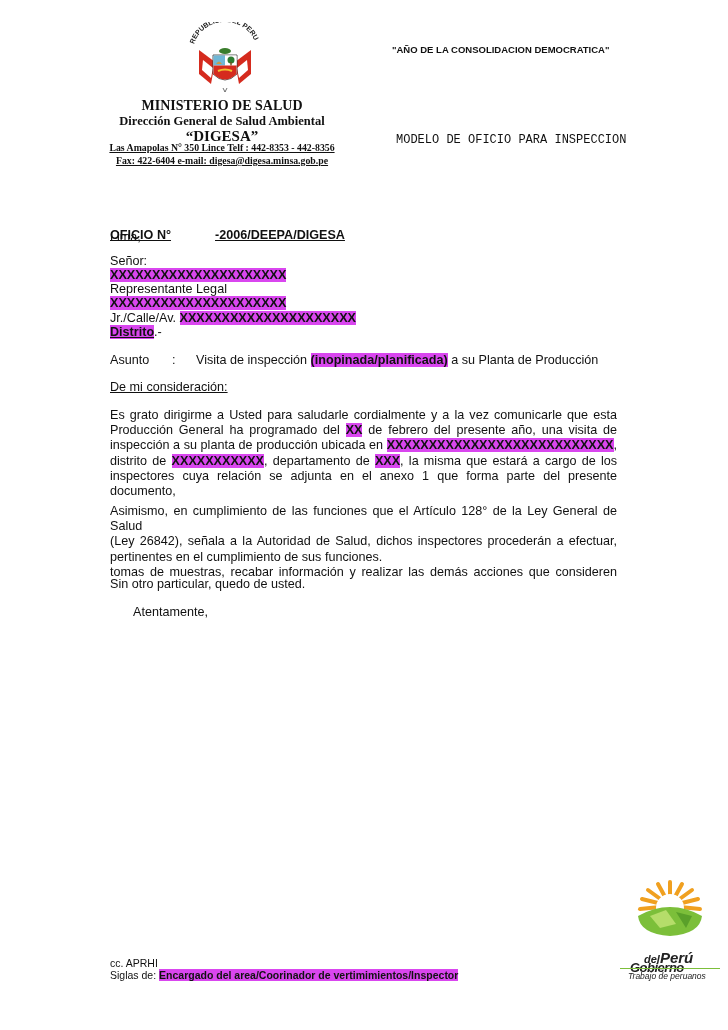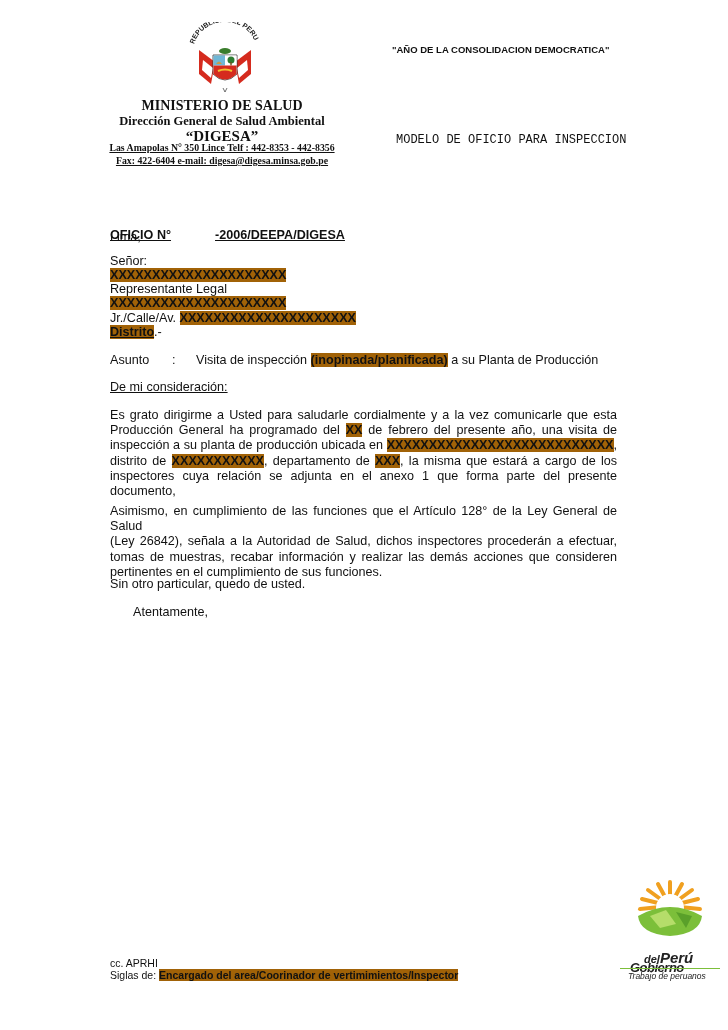--- a/index.html
+++ b/index.html
@@ -1,20 +1,20 @@
 <!DOCTYPE html>
 <html><head>
 <meta charset="utf-8">
 <style>
   html, body { margin:0; padding:0; background:#ffffff; }
   body { width:728px; height:1030px; position:relative; overflow:hidden; color:#111; }
   .abs { position:absolute; }
   .sans { font-family: "Liberation Sans", "DejaVu Sans", sans-serif; }
   .serif { font-family: "Liberation Serif", "DejaVu Serif", serif; }
-  .hl { background:#a16207; font-weight:bold; }
+  .hl { background:#d946ef; font-weight:bold; }
   .line { position:absolute; left:110px; font-size:12.6px; line-height:15px; white-space:nowrap; }
   .para { position:absolute; left:110px; width:507px; font-size:12.6px; line-height:15.2px; text-align:justify; }
   .para span.row { display:block; text-align:justify; text-align-last:justify; }
   .para span.row.last { text-align-last:left; }
   .hdr { text-align:center; font-weight:bold; white-space:nowrap; }
   .ul { text-decoration:underline; }
 </style>
 </head>
 <body>
 
@@ -83,22 +83,22 @@
   <span class="row">Es grato dirigirme a Usted para saludarle cordialmente y a la vez comunicarle que esta</span>
   <span class="row"><span>Producción General ha programado del</span> <span class="hl">XX</span> <span>de febrero del presente año, una visita de</span></span>
   <span class="row"><span>inspección  a su planta de producción  ubicada en</span> <span class="hl">XXXXXXXXXXXXXXXXXXXXXXXXXXX</span><span>,</span></span>
   <span class="row"><span>distrito de</span> <span class="hl">XXXXXXXXXXX</span><span>, departamento de</span> <span class="hl">XXX</span><span>, la misma que estará a cargo de los</span></span>
   <span class="row">inspectores cuya relación se adjunta en el anexo 1 que forma parte del presente documento,</span>
 </div>
 
 <div class="para sans" style="top:504px;">
   <span class="row">Asimismo, en cumplimiento de las funciones que el Artículo 128° de la Ley General de Salud</span>
   <span class="row">(Ley 26842), señala a la Autoridad de Salud, dichos inspectores procederán a efectuar,</span>
+  <span class="row last">pertinentes en el cumplimiento de sus funciones.</span>
   <span class="row">tomas de muestras, recabar información y realizar las demás acciones que consideren</span>
-  <span class="row last">pertinentes en el cumplimiento de sus funciones.</span>
 </div>
 
 <div class="line sans" style="top:577px;">Sin otro particular, quedo de usted.</div>
 <div class="line sans" style="top:605px;margin-left:23px;">Atentamente,</div>
 
 <div class="line sans" style="top:957px;font-size:10.5px;line-height:12px;">cc. APRHI</div>
 <div class="line sans" style="top:969px;font-size:10.5px;line-height:12px;">
   <span>Siglas de:</span>
   <span class="hl">Encargado del area/Coorinador de vertimimientos/Inspector</span>
 </div>

